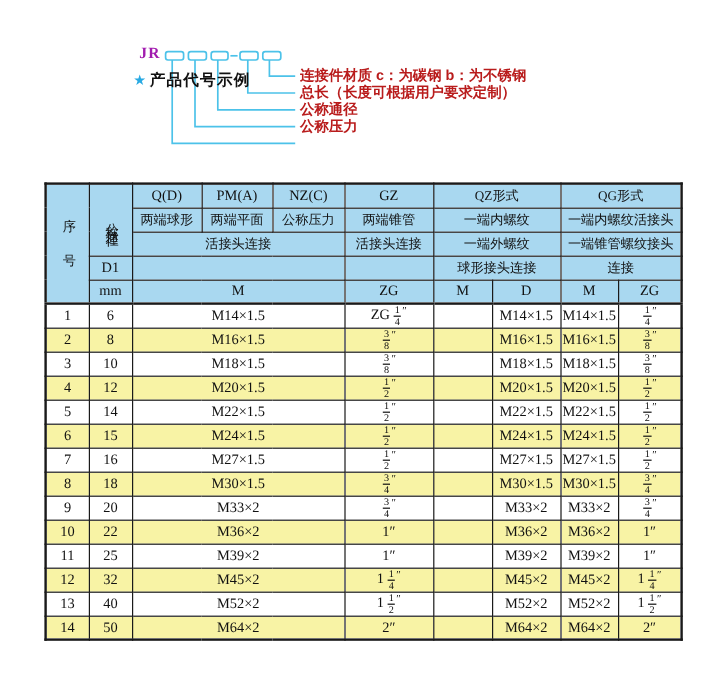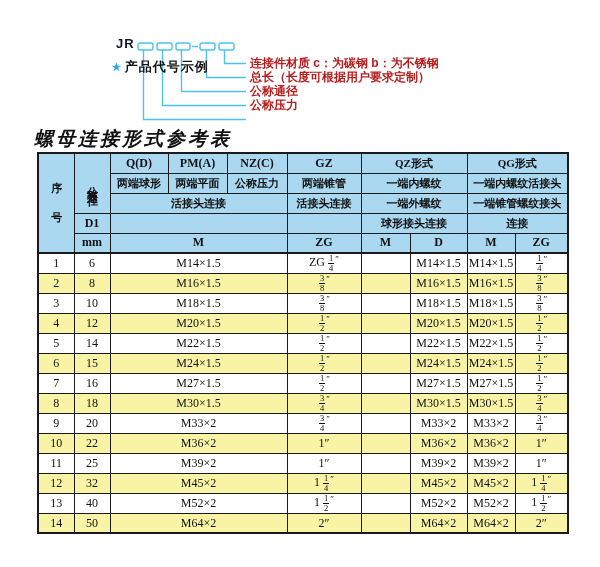--- a/index.html
+++ b/index.html
@@ -12,37 +12,37 @@
     --ink:#111111;
   }
   *{margin:0;padding:0;box-sizing:border-box;}
   body{background:#ffffff;font-family:"Liberation Serif","DejaVu Serif",serif;color:var(--ink);}
   .canvas{position:relative;width:600px;height:567px;background:#ffffff;overflow:hidden;}
 
   
   .diagram-title{position:absolute;left:111px;top:18px;font-family:"Liberation Sans","DejaVu Sans",sans-serif;
     font-weight:bold;font-size:13px;letter-spacing:1px;margin-top:40px;}
   .diagram-title .star{color:var(--star-blue);margin-right:2px;font-size:12px;}
-  .jr-label{position:absolute;left:116px;top:36px;font-family:Liberation Sans, sans-serif;
-    font-weight:bold;font-size:13px;color:#0f172a;letter-spacing:1px;}
+  .jr-label{position:absolute;left:116px;top:36px;font-family:Liberation Serif, serif;
+    font-weight:bold;font-size:13px;color:#a21caf;letter-spacing:1px;}
   .diagram-svg{position:absolute;left:0;top:0;color:var(--accent-cyan);}
   .diag-label{position:absolute;left:250px;height:14px;line-height:14px;white-space:nowrap;
     font-family:"Liberation Sans","DejaVu Sans",sans-serif;font-weight:bold;font-size:12px;color:#b91c1c;}
   .dl1{top:56px;} .dl2{top:70px;} .dl3{top:84px;} .dl4{top:98px;} .dl5{top:112px;}
 
   
   .table-title{position:absolute;left:34px;top:126px;font-size:19px;font-weight:bold;font-style:italic;
     letter-spacing:3px;font-family:"Liberation Serif","DejaVu Serif",serif;}
 
   
   table.ref{position:absolute;left:37px;top:152px;border-collapse:collapse;table-layout:fixed;
     border:2px solid var(--border);}
   table.ref th,table.ref td{border:1px solid var(--border);text-align:center;vertical-align:middle;
     padding:0;overflow:hidden;white-space:nowrap;}
-  table.ref thead th{background:var(--header-bg);font-weight:bold;font-size:11px;height:20px;}
+  table.ref thead th{background:var(--header-bg);font-weight:normal;font-size:11px;height:20px;}
   table.ref thead th.lat{font-size:12px;font-family:"Liberation Serif","DejaVu Serif",serif;}
   table.ref tbody td{font-size:12px;height:20px;background:var(--row-white);}
   table.ref tbody tr.yellow td{background:var(--row-yellow);}
   table.ref tbody tr:first-child td{border-top:2px solid var(--border);}
   .vert{writing-mode:vertical-rl;text-orientation:upright;}
   th.vseq{font-size:13px;letter-spacing:30px;padding-top:30px;}
   th.vdn{font-size:11px;letter-spacing:3px;padding-top:3px;}
 
   
   .frac{display:inline-flex;flex-direction:column;vertical-align:middle;font-size:8.5px;line-height:1.05;
@@ -74,21 +74,20 @@
   <div class="diagram-title">
     <span class="star">★</span><span>产品代号示例</span>
   </div>
   <div class="jr-label">JR</div>
 
   <div class="diag-label dl1">连接件材质  c：为碳钢  b：为不锈钢</div>
   <div class="diag-label dl2">总长（长度可根据用户要求定制）</div>
   <div class="diag-label dl3">公称通径</div>
   <div class="diag-label dl4">公称压力</div>
 
-  <div class="table-title">螺母连接形式参考表</div>
 
   <table class="ref">
     <colgroup>
       <col style="width:36px">
         <col style="width:36px">
         <col style="width:58px">
         <col style="width:59px">
       <col style="width:60px">
         <col style="width:74px">
         <col style="width:49px">

